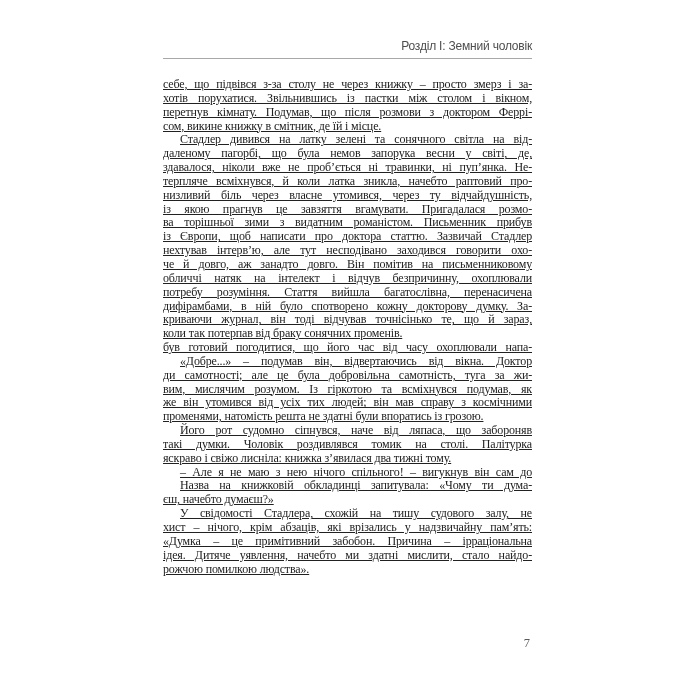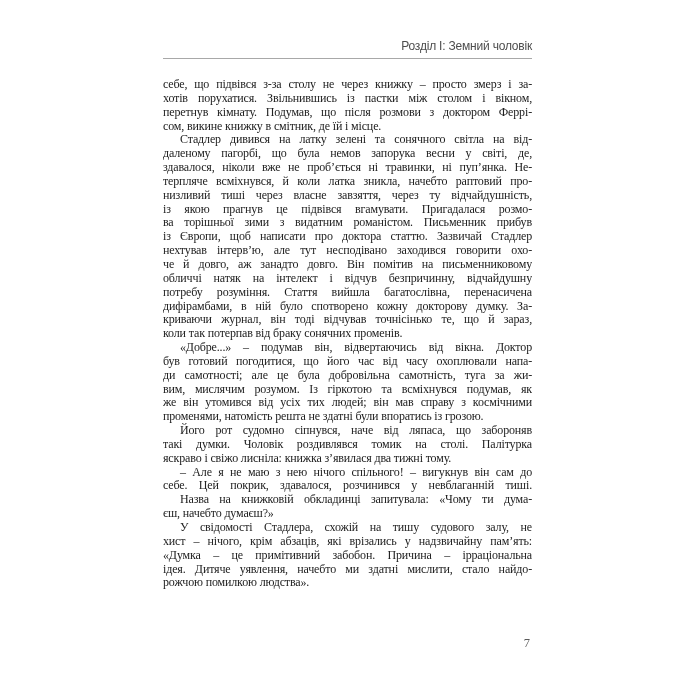--- a/index.html
+++ b/index.html
@@ -42,20 +42,21 @@
     color: #212121;
   }
   .line {
     height: 13.85px;
     font-size: 12px;
     line-height: 13.85px;
     white-space: nowrap;
     letter-spacing: -0.15px;
     text-align: justify;
     text-align-last: justify;
+    text-decoration: underline;
   }
   .line.last {
     text-align-last: left;
   }
   .line.indent {
     padding-left: 17px;
   }
   .folio {
     position: absolute;
     top: 636px;
@@ -77,42 +78,41 @@
     <div class="rule"></div>
     <div class="body-text" id="body-text">
         <div class="line">себе, що підвівся з-за столу не через книжку – просто змерз і за-</div>
         <div class="line">хотів порухатися. Звільнившись із пастки між столом і вікном,</div>
         <div class="line">перетнув кімнату. Подумав, що після розмови з доктором Феррі-</div>
         <div class="line last">сом, викине книжку в смітник, де їй і місце.</div>
         <div class="line indent">Стадлер дивився на латку зелені та сонячного світла на від-</div>
         <div class="line">даленому пагорбі, що була немов запорука весни у світі, де,</div>
         <div class="line">здавалося, ніколи вже не проб’ється ні травинки, ні пуп’янка. Не-</div>
         <div class="line">терпляче всміхнувся, й коли латка зникла, начебто раптовий про-</div>
-        <div class="line">низливий тиші через власне завзяття, через ту відчайдушність,</div>
-        <div class="line">із якою прагнув це підвівся вгамувати. Пригадалася розмо-</div>
+        <div class="line">низливий біль через власне утомився, через ту відчайдушність,</div>
+        <div class="line">із якою прагнув це завзяття вгамувати. Пригадалася розмо-</div>
         <div class="line">ва торішньої зими з видатним романістом. Письменник прибув</div>
         <div class="line">із Європи, щоб написати про доктора статтю. Зазвичай Стадлер</div>
         <div class="line">нехтував інтерв’ю, але тут несподівано заходився говорити охо-</div>
         <div class="line">че й довго, аж занадто довго. Він помітив на письменниковому</div>
-        <div class="line">обличчі натяк на інтелект і відчув безпричинну, відчайдушну</div>
+        <div class="line">обличчі натяк на інтелект і відчув безпричинну, охоплювали</div>
         <div class="line">потребу розуміння. Стаття вийшла багатослівна, перенасичена</div>
         <div class="line">дифірамбами, в ній було спотворено кожну докторову думку. За-</div>
         <div class="line">криваючи журнал, він тоді відчував точнісінько те, що й зараз,</div>
         <div class="line last">коли так потерпав від браку сонячних променів.</div>
+        <div class="line">був готовий погодитися, що його час від часу охоплювали напа-</div>
         <div class="line indent">«Добре...» – подумав він, відвертаючись від вікна. Доктор</div>
-        <div class="line">був готовий погодитися, що його час від часу охоплювали напа-</div>
         <div class="line">ди самотності; але це була добровільна самотність, туга за жи-</div>
         <div class="line">вим, мислячим розумом. Із гіркотою та всміхнувся подумав, як</div>
         <div class="line">же він утомився від усіх тих людей; він мав справу з космічними</div>
         <div class="line last">променями, натомість решта не здатні були впоратись із грозою.</div>
         <div class="line indent">Його рот судомно сіпнувся, наче від ляпаса, що забороняв</div>
         <div class="line">такі думки. Чоловік роздивлявся томик на столі. Палітурка</div>
         <div class="line last">яскраво і свіжо лисніла: книжка з’явилася два тижні тому.</div>
         <div class="line indent">– Але я не маю з нею нічого спільного! – вигукнув він сам до</div>
-        <div class="line">себе. Цей покрик, здавалося, розчинився у невблаганній тиші.</div>
         <div class="line indent">Назва на книжковій обкладинці запитувала: «Чому ти дума-</div>
         <div class="line last">єш, начебто думаєш?»</div>
         <div class="line indent">У свідомості Стадлера, схожій на тишу судового залу, не</div>
         <div class="line">хист – нічого, крім абзаців, які врізались у надзвичайну пам’ять:</div>
         <div class="line">«Думка – це примітивний забобон. Причина – ірраціональна</div>
         <div class="line">ідея. Дитяче уявлення, начебто ми здатні мислити, стало найдо-</div>
         <div class="line last">рожчою помилкою людства».</div>
       </div>
     <div class="folio">7</div>
   </div>

